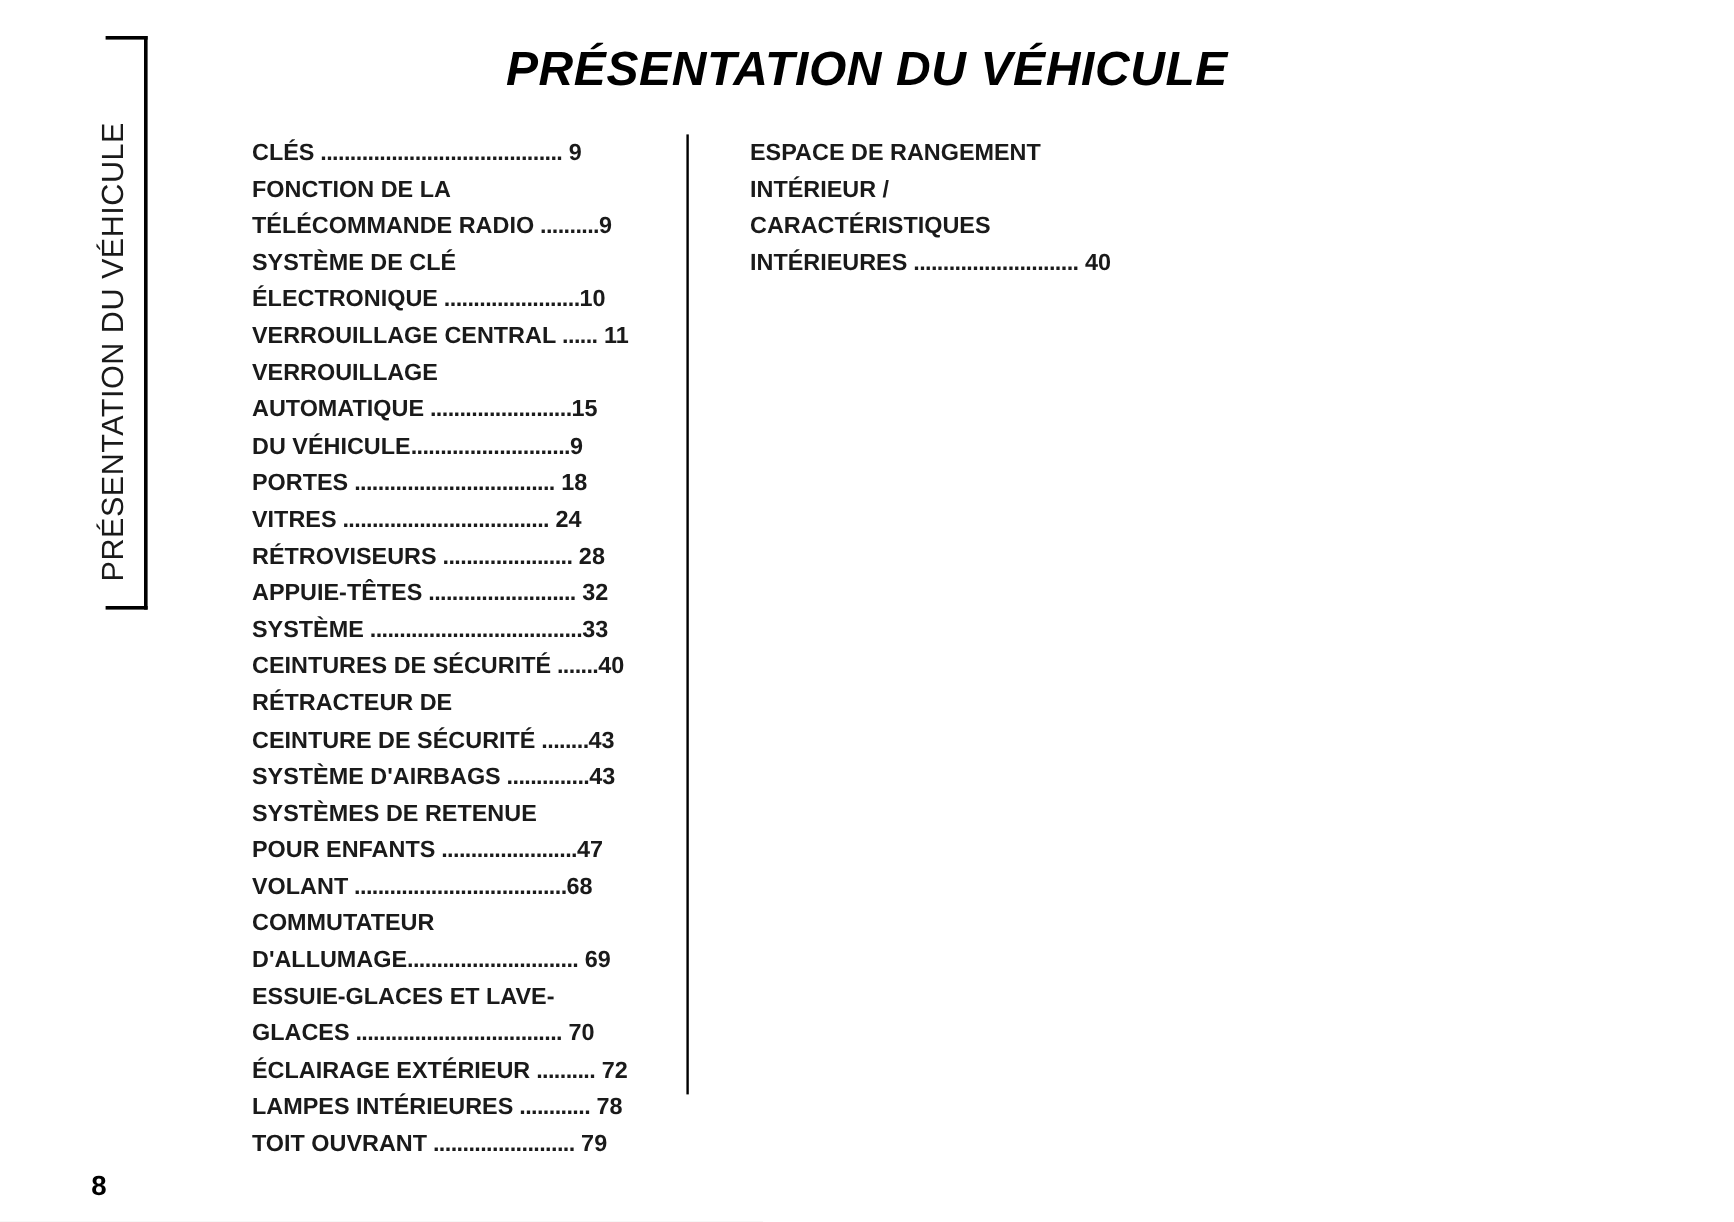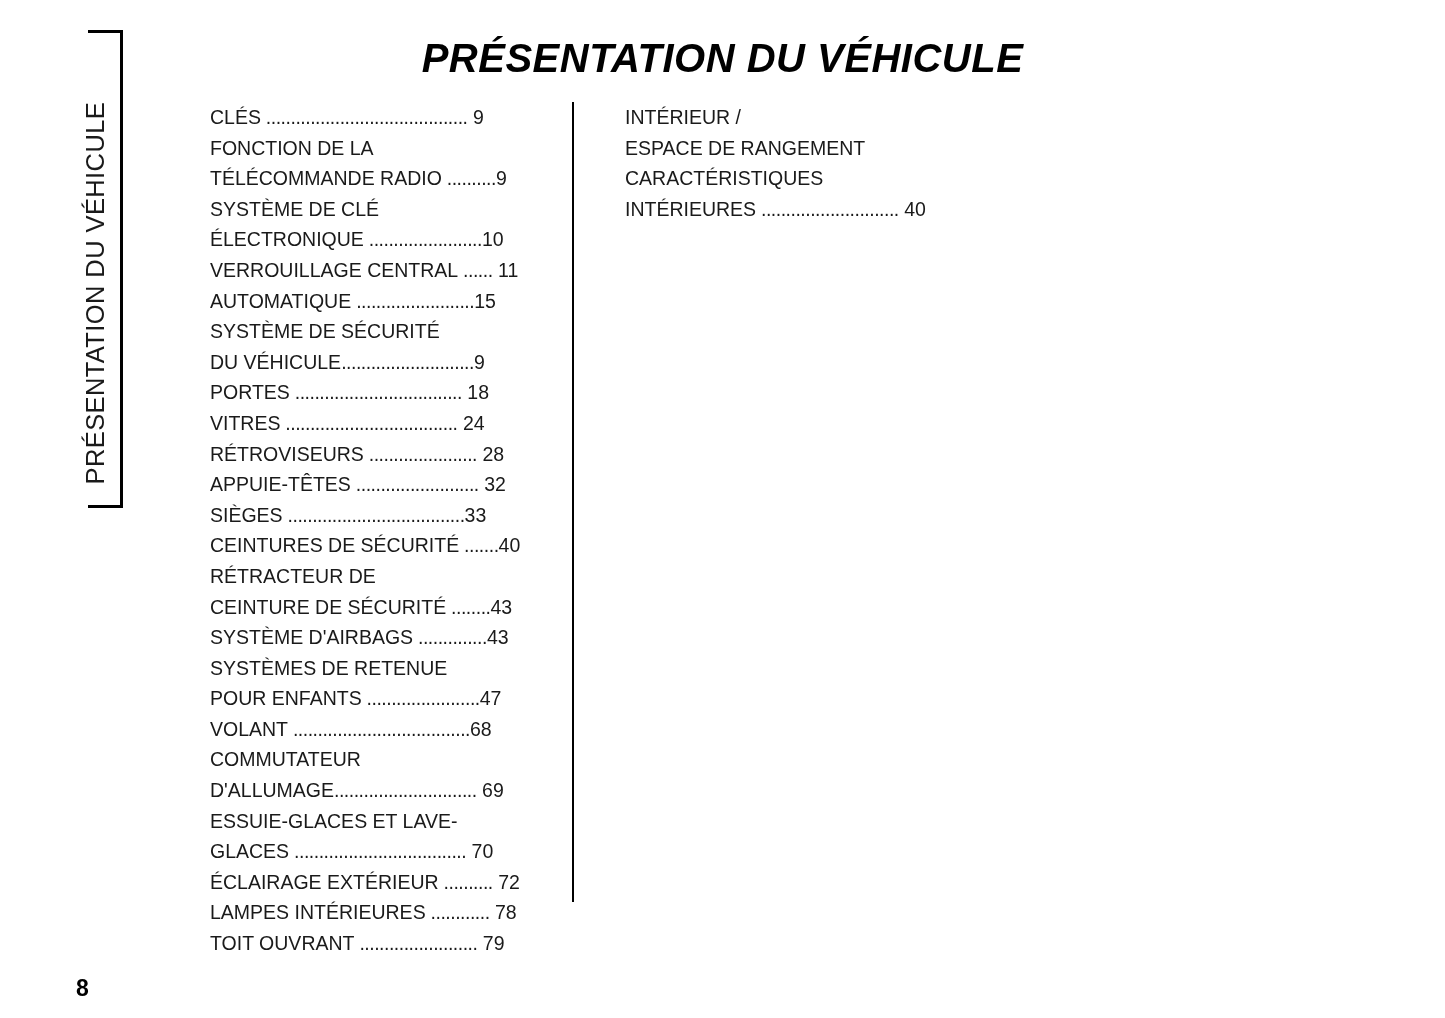--- a/index.html
+++ b/index.html
@@ -74,23 +74,24 @@
     font-weight: bold;
     font-style: italic;
     letter-spacing: 0.5px;
     color: #000;
   }
 
   
   .toc {
     position: absolute;
     left: 210px;
-    top: 102px;
+    top: 112px;
     width: 1000px;
     height: 810px;
+    font-weight: bold;
   }
   .col {
     position: absolute;
     top: 0;
     width: 342px;
     font-size: 19.5px;
     line-height: 30.6px;
     color: #1a1a1a;
   }
   .col-left { left: 0; }
@@ -145,46 +146,46 @@
 
   <div class="toc">
     <div class="divider"></div>
     <div class="col col-left" id="col-left">
         <div class="entry"><span class="text">CLÉS</span><span class="leader"> .........................................</span><span class="page-num"> 9</span></div>
         <div class="entry"><span class="text">FONCTION DE LA</span></div>
         <div class="entry"><span class="text">TÉLÉCOMMANDE RADIO</span><span class="leader"> ..........</span><span class="page-num">9</span></div>
         <div class="entry"><span class="text">SYSTÈME DE CLÉ</span></div>
         <div class="entry"><span class="text">ÉLECTRONIQUE</span><span class="leader"> .......................</span><span class="page-num">10</span></div>
         <div class="entry"><span class="text">VERROUILLAGE CENTRAL</span><span class="leader"> ......</span><span class="page-num"> 11</span></div>
+        <div class="entry"><span class="text">VERROUILLAGE</span></div>
         <div class="entry"><span class="text">AUTOMATIQUE</span><span class="leader"> ........................</span><span class="page-num">15</span></div>
-        <div class="entry"><span class="text">SYSTÈME DE SÉCURITÉ</span></div>
         <div class="entry"><span class="text">DU VÉHICULE</span><span class="leader">...........................</span><span class="page-num">9</span></div>
         <div class="entry"><span class="text">PORTES</span><span class="leader"> ..................................</span><span class="page-num"> 18</span></div>
         <div class="entry"><span class="text">VITRES</span><span class="leader"> ...................................</span><span class="page-num"> 24</span></div>
         <div class="entry"><span class="text">RÉTROVISEURS</span><span class="leader"> ......................</span><span class="page-num"> 28</span></div>
         <div class="entry"><span class="text">APPUIE-TÊTES</span><span class="leader"> .........................</span><span class="page-num"> 32</span></div>
-        <div class="entry"><span class="text">SIÈGES</span><span class="leader"> ....................................</span><span class="page-num">33</span></div>
+        <div class="entry"><span class="text">SYSTÈME</span><span class="leader"> ....................................</span><span class="page-num">33</span></div>
         <div class="entry"><span class="text">CEINTURES DE SÉCURITÉ</span><span class="leader"> .......</span><span class="page-num">40</span></div>
         <div class="entry"><span class="text">RÉTRACTEUR DE</span></div>
         <div class="entry"><span class="text">CEINTURE DE SÉCURITÉ</span><span class="leader"> ........</span><span class="page-num">43</span></div>
         <div class="entry"><span class="text">SYSTÈME D'AIRBAGS</span><span class="leader"> ..............</span><span class="page-num">43</span></div>
         <div class="entry"><span class="text">SYSTÈMES DE RETENUE</span></div>
         <div class="entry"><span class="text">POUR ENFANTS</span><span class="leader"> .......................</span><span class="page-num">47</span></div>
         <div class="entry"><span class="text">VOLANT</span><span class="leader"> ....................................</span><span class="page-num">68</span></div>
         <div class="entry"><span class="text">COMMUTATEUR</span></div>
         <div class="entry"><span class="text">D'ALLUMAGE</span><span class="leader">.............................</span><span class="page-num"> 69</span></div>
         <div class="entry"><span class="text">ESSUIE-GLACES ET LAVE-</span></div>
         <div class="entry"><span class="text">GLACES</span><span class="leader"> ...................................</span><span class="page-num"> 70</span></div>
         <div class="entry"><span class="text">ÉCLAIRAGE EXTÉRIEUR</span><span class="leader"> ..........</span><span class="page-num"> 72</span></div>
         <div class="entry"><span class="text">LAMPES INTÉRIEURES</span><span class="leader"> ............</span><span class="page-num"> 78</span></div>
         <div class="entry"><span class="text">TOIT OUVRANT</span><span class="leader"> ........................</span><span class="page-num"> 79</span></div>
       </div>
     <div class="col col-right" id="col-right">
+        <div class="entry"><span class="text">ESPACE DE RANGEMENT</span></div>
         <div class="entry"><span class="text">INTÉRIEUR /</span></div>
-        <div class="entry"><span class="text">ESPACE DE RANGEMENT</span></div>
         <div class="entry"><span class="text">CARACTÉRISTIQUES</span></div>
         <div class="entry"><span class="text">INTÉRIEURES</span><span class="leader"> ............................</span><span class="page-num"> 40</span></div>
       </div>
   </div>
 
   <div class="folio">8</div>
 
 </div>
 
 </body></html>

